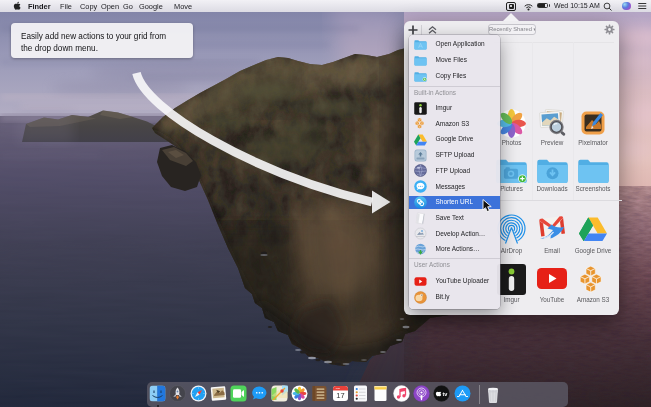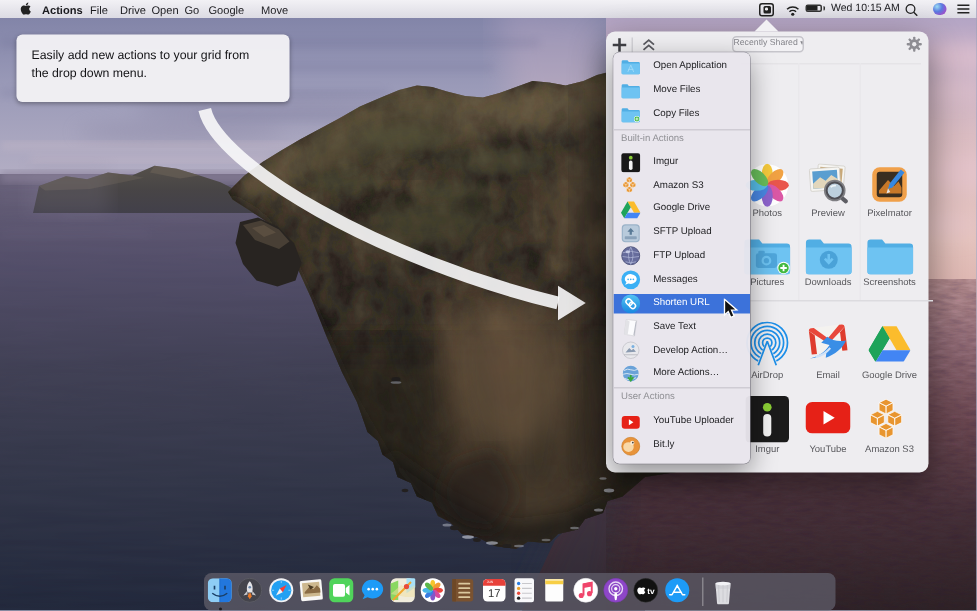--- a/index.html
+++ b/index.html
@@ -234,23 +234,23 @@
       <ellipse cx="318" cy="360" rx="2.6" ry="1.3"></ellipse>
       <ellipse cx="338" cy="364" rx="3" ry="1.3"></ellipse>
       <ellipse cx="270" cy="327" rx="2.2" ry="1.1"></ellipse>
     </g>
   </svg>
 
   <div class="abs" id="menubar" style="top:0;left:0;width:651px;height:11.5px;background:linear-gradient(#f2f1f5,#dcdbe3);font-size:7.4px;color:#1b1b1f;">
     <svg class="abs" width="8" height="9.5" viewBox="0 0 162 170" style="left:13px;top:1.2px;">
         <path fill="#222" d="M150.37,130.25c-2.45,5.66-5.35,10.87-8.71,15.66c-4.58,6.53-8.33,11.05-11.22,13.56 c-4.48,4.12-9.28,6.23-14.42,6.35c-3.69,0-8.14-1.05-13.32-3.18c-5.197-2.12-9.973-3.17-14.34-3.17c-4.58,0-9.492,1.05-14.746,3.17 c-5.262,2.13-9.501,3.24-12.742,3.35c-4.929,0.21-9.842-1.96-14.746-6.52c-3.13-2.73-7.045-7.41-11.735-14.04 c-5.032-7.08-9.169-15.29-12.41-24.65c-3.471-10.11-5.211-19.9-5.211-29.378c0-10.857,2.346-20.221,7.045-28.068 c3.693-6.303,8.606-11.275,14.755-14.925s12.793-5.51,19.948-5.629c3.915,0,9.049,1.211,15.429,3.591 c6.362,2.388,10.447,3.599,12.238,3.599c1.339,0,5.877-1.416,13.57-4.239c7.275-2.618,13.415-3.702,18.445-3.275 c13.63,1.1,23.87,6.473,30.68,16.153c-12.19,7.386-18.22,17.731-18.1,31.002c0.11,10.337,3.86,18.939,11.23,25.769 c3.34,3.17,7.07,5.62,11.22,7.36C151.31,124.84,150.86,127.58,150.37,130.25z M119.11,7.24c0,8.102-2.96,15.667-8.86,22.669 c-7.12,8.324-15.732,13.134-25.071,12.375c-0.119-0.972-0.188-1.995-0.188-3.07c0-7.778,3.386-16.102,9.399-22.908 c3.002-3.446,6.82-6.311,11.45-8.597c4.62-2.252,8.99-3.497,13.1-3.71C119.05,5.037,119.11,6.142,119.11,7.24z"></path>
       </svg>
-    <div class="abs" style="left:28px;top:2px;font-weight:bold;">Actions</div>
+    <div class="abs" style="left:28px;top:2px;font-weight:bold;">Finder</div>
     <div class="abs" style="left:60px;top:2px;">File</div>
-    <div class="abs" style="left:80px;top:2px;">Drive</div>
+    <div class="abs" style="left:80px;top:2px;">Copy</div>
     <div class="abs" style="left:101px;top:2px;">Open</div>
     <div class="abs" style="left:123px;top:2px;">Go</div>
     <div class="abs" style="left:139px;top:2px;">Google</div>
     <div class="abs" style="left:174px;top:2px;">Move</div>
 
     <div class="abs" style="left:506px;top:1.5px;width:10px;height:9px;border:1.2px solid #222;border-radius:2px;"></div>
     <div class="abs" style="left:508.5px;top:3.7px;width:5px;height:5px;background:#222;border-radius:1px;"></div>
       <div class="abs" style="left:510.2px;top:5.4px;width:1.6px;height:1.6px;background:#f4f3f6;border-radius:50%;"></div>
 
     <svg class="abs" width="11" height="9" viewBox="0 0 22 18" style="left:522.5px;top:1.8px;">
@@ -275,21 +275,21 @@
 
     <svg class="abs" width="10.5" height="8" viewBox="0 0 18 16" style="left:637px;top:2.2px;">
         <g stroke="#222" stroke-width="1.8">
           <line x1="1" y1="3" x2="17" y2="3"></line>
           <line x1="1" y1="8" x2="17" y2="8"></line>
           <line x1="1" y1="13" x2="17" y2="13"></line>
         </g>
       </svg>
   </div>
 
-  <div class="abs" id="callout" style="left:10.5px;top:23px;width:182px;height:45px;background:rgba(242,241,245,0.96);border-radius:4px;box-shadow:0 1px 3px rgba(0,0,0,0.3);">
+  <div class="abs" id="callout" style="left:10.5px;top:23px;width:182px;height:35px;background:rgba(242,241,245,0.96);border-radius:4px;box-shadow:0 1px 3px rgba(0,0,0,0.3);">
     <div class="abs" style="left:10.5px;top:8px;font-size:8.2px;line-height:12px;color:#121215;">Easily add new actions to your grid from<br>the drop down menu.</div>
   </div>
 
   <svg class="abs" width="300" height="160" viewBox="0 0 300 160" style="left:120px;top:60px;overflow:visible">
     <path d="M16.5,13 C 25,50 133,113 252,142" fill="none" stroke="rgba(248,248,250,0.9)" stroke-width="8.6"></path>
     <path d="M252,130.5 L270.5,142 L252,153.5 Z" fill="rgba(248,248,250,0.9)"></path>
   </svg>
 
   <div class="abs" id="popover" style="left:404px;top:21px;width:214.5px;height:294px;background:#eeedf0;border-radius:6px;box-shadow:0 8px 24px rgba(0,0,0,0.45);">
     <div class="abs" style="left:98.5px;top:-8px;width:0;height:0;border-left:8.5px solid transparent;border-right:8.5px solid transparent;border-bottom:8px solid #f2f1f4;"></div>
@@ -591,21 +591,21 @@
           <circle cx="15.8" cy="8.2" r="1.1" fill="#333"></circle>
         </svg>
         <div class="tx">Bit.ly</div>
       </div>
   </div>
 
   <svg class="abs" width="12" height="14" viewBox="0 0 12 14" style="left:482px;top:199px;">
     <path d="M1,0.5 L1,11 L3.5,8.7 L5.2,12.6 L7.4,11.6 L5.7,7.8 L9.2,7.6 Z" fill="#111" stroke="#fff" stroke-width="0.9"></path>
   </svg>
 
-  <div class="abs" id="dock" style="left:136px;top:381.5px;width:421px;height:25px;background:rgba(92,90,103,0.8);border-radius:5px;">
+  <div class="abs" id="dock" style="left:147px;top:381.5px;width:421px;height:25px;background:rgba(92,90,103,0.8);border-radius:5px;">
     <svg class="abs" width="17" height="17" viewBox="0 0 34 34" style="left:2px;top:3.5px;">
         <defs>
           <clipPath id="fcp">
             <rect x="1" y="1" width="32" height="32" rx="7"></rect>
           </clipPath>
         </defs>
         <g clip-path="url(#fcp)">
           <rect x="1" y="1" width="32" height="32" fill="#8ecdf5"></rect>
           <rect x="17" y="1" width="16" height="32" fill="#2277dd"></rect>
           <path d="M17,1 L17,33" stroke="#1a65c4" stroke-width="1"></path>

